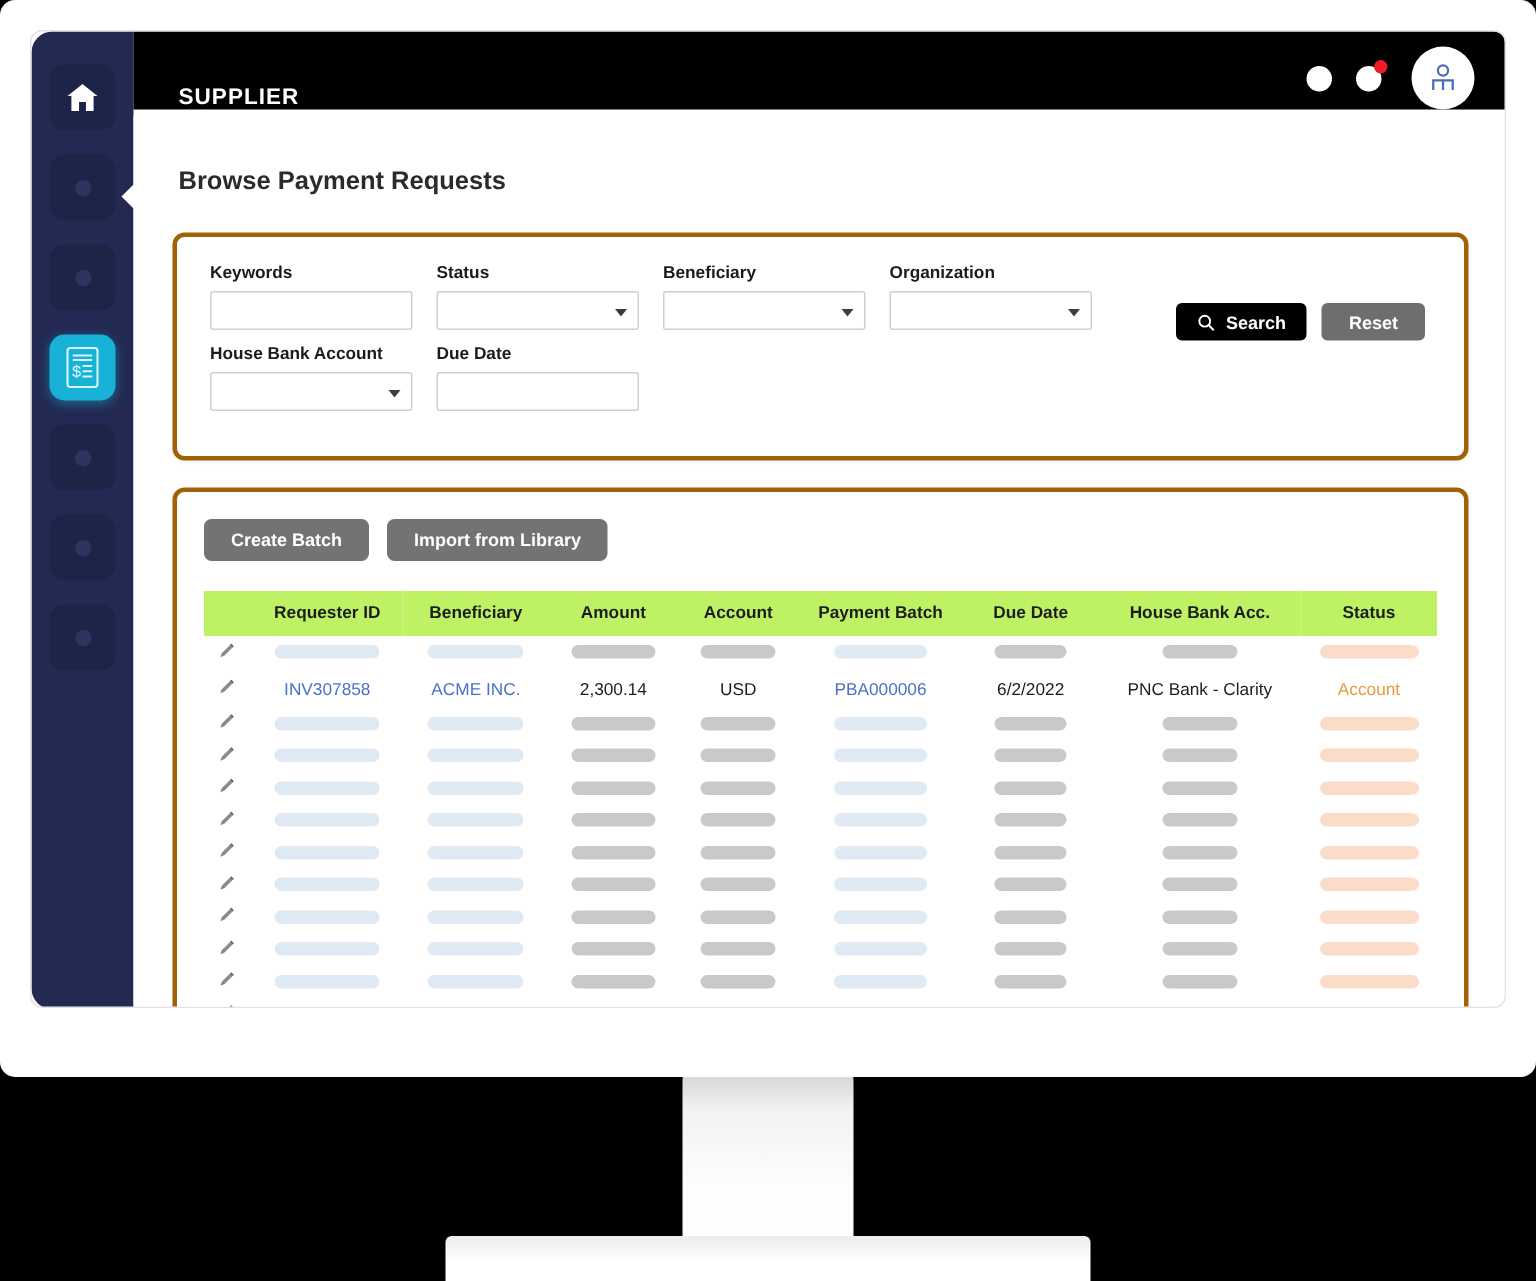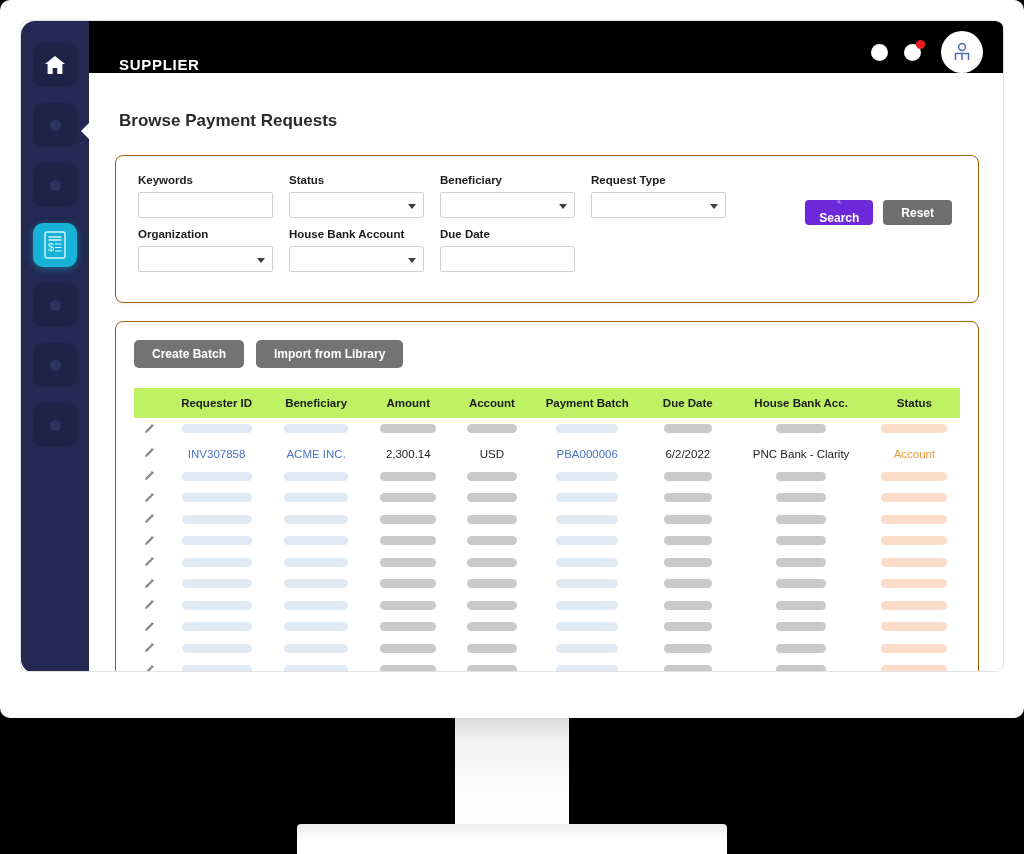--- a/index.html
+++ b/index.html
@@ -112,21 +112,21 @@
   #content {
     position: absolute; left: 68px; top: 56px;
     width: 916px; height: 596px;
     background: #ffffff;
     padding: 22px 26px 0 26px;
   }
   #page-title { font-size: 17px; color: #2b2b2b; margin: 12px 0 24px 4px; }
 
   .card {
     background: #ffffff;
-    border: 1px solid #a16207;
+    border: 3px solid #a16207;
     border-radius: 8px;
     box-shadow: 0 1px 3px rgba(0,0,0,.05);
   }
 
   
   #filter-card { padding: 18px 22px 20px 22px; position: relative; }
   #filter-grid { display: flex; flex-wrap: wrap; gap: 0 16px; max-width: 620px; }
   .field { width: 135px; margin-bottom: 10px; }
   .field-label {
     font-size: 11.5px; font-weight: bold; color: #1b1b1b;
@@ -153,21 +153,21 @@
     position: absolute; right: 26px; top: 44px;
     display: flex; gap: 10px; align-items: center;
   }
   .btn {
     border: none; border-radius: 4px; cursor: pointer;
     font-size: 12px; font-weight: bold; color: #ffffff;
     font-family: "Liberation Sans", sans-serif;
     display: inline-flex; align-items: center; justify-content: center;
     gap: 7px; height: 25px; padding: 0 14px;
   }
-  .btn-cyan { background: #6d28d9; flex-direction: column; }
+  .btn-cyan { background: #000000; }
   .btn-gray { background: #6e6e6e; padding: 0 18px; }
   .mag { width: 12px; height: 12px; }
 
   
   #table-card { margin-top: 18px; padding: 18px 18px 14px 18px; }
   #table-actions { display: flex; gap: 12px; margin: 0 0 20px 0; }
   .btn-action { height: 28px; padding: 0 18px; background: #737373; border-radius: 5px; font-size: 12px; }
 
   table { width: 100%; border-collapse: collapse; table-layout: fixed; }
   thead tr { background: #bef264; }
@@ -269,26 +269,20 @@
               <div class="field-input"></div>
             </div>
             <div class="field">
               <label class="field-label">Status</label>
               <div class="field-select">
                 <span class="caret"></span>
               </div>
             </div>
             <div class="field">
               <label class="field-label">Beneficiary</label>
-              <div class="field-select">
-                <span class="caret"></span>
-              </div>
-            </div>
-            <div class="field">
-              <label class="field-label">Request Type</label>
               <div class="field-select">
                 <span class="caret"></span>
               </div>
             </div>
             <div class="field">
               <label class="field-label">Organization</label>
               <div class="field-select">
                 <span class="caret"></span>
               </div>
             </div>

